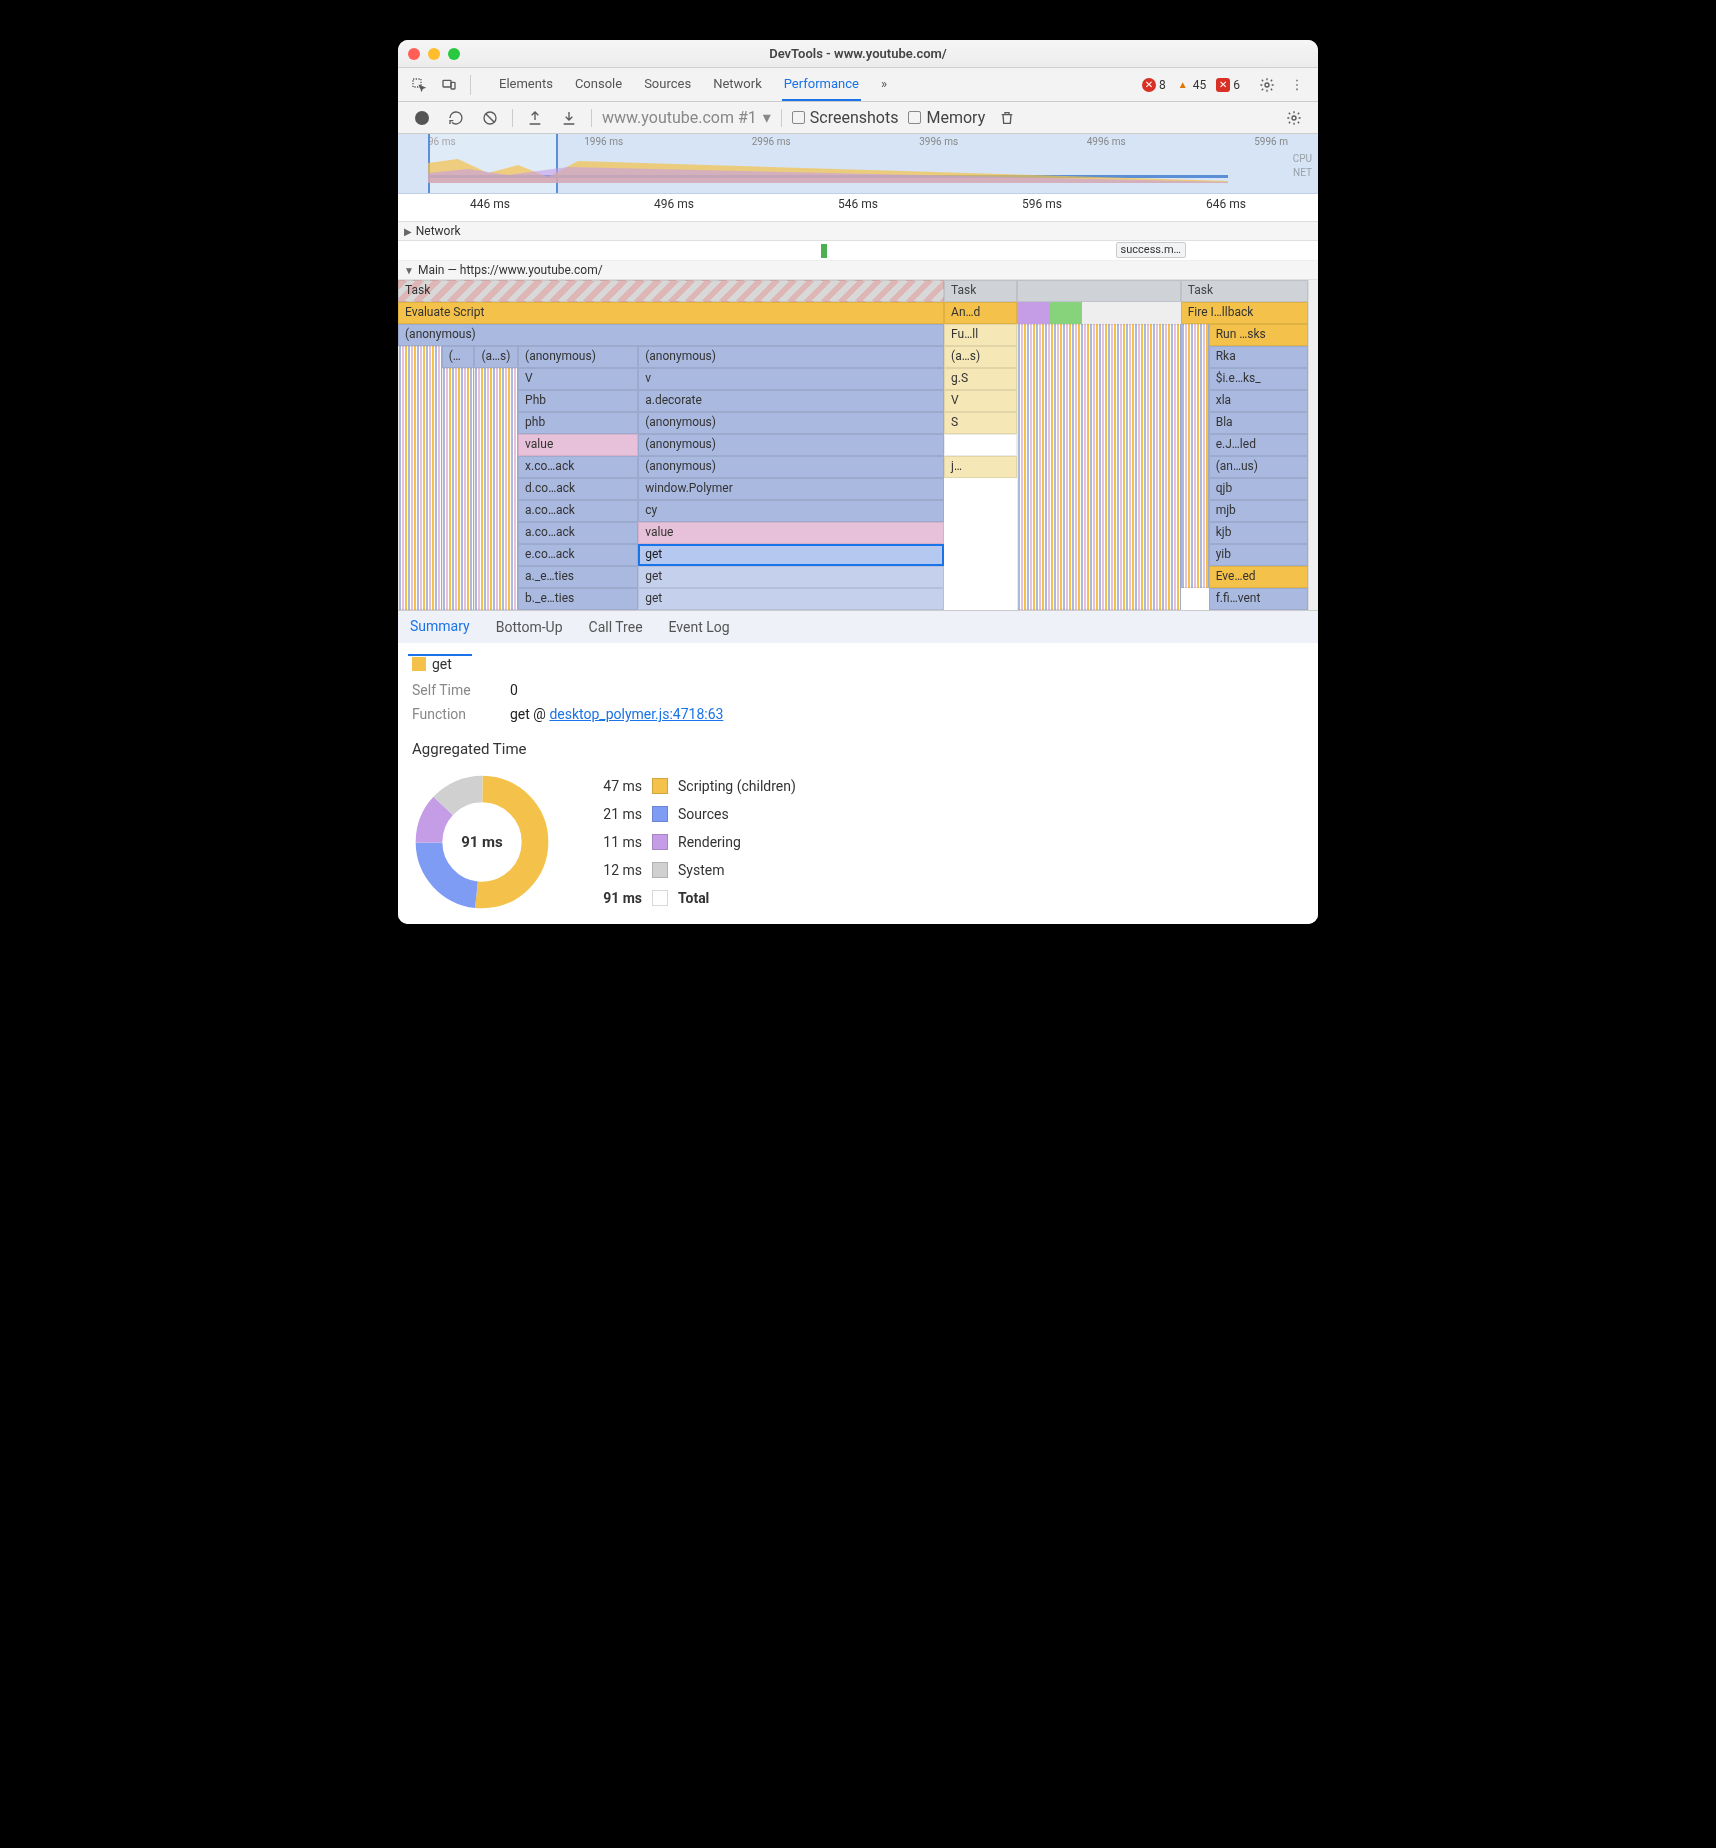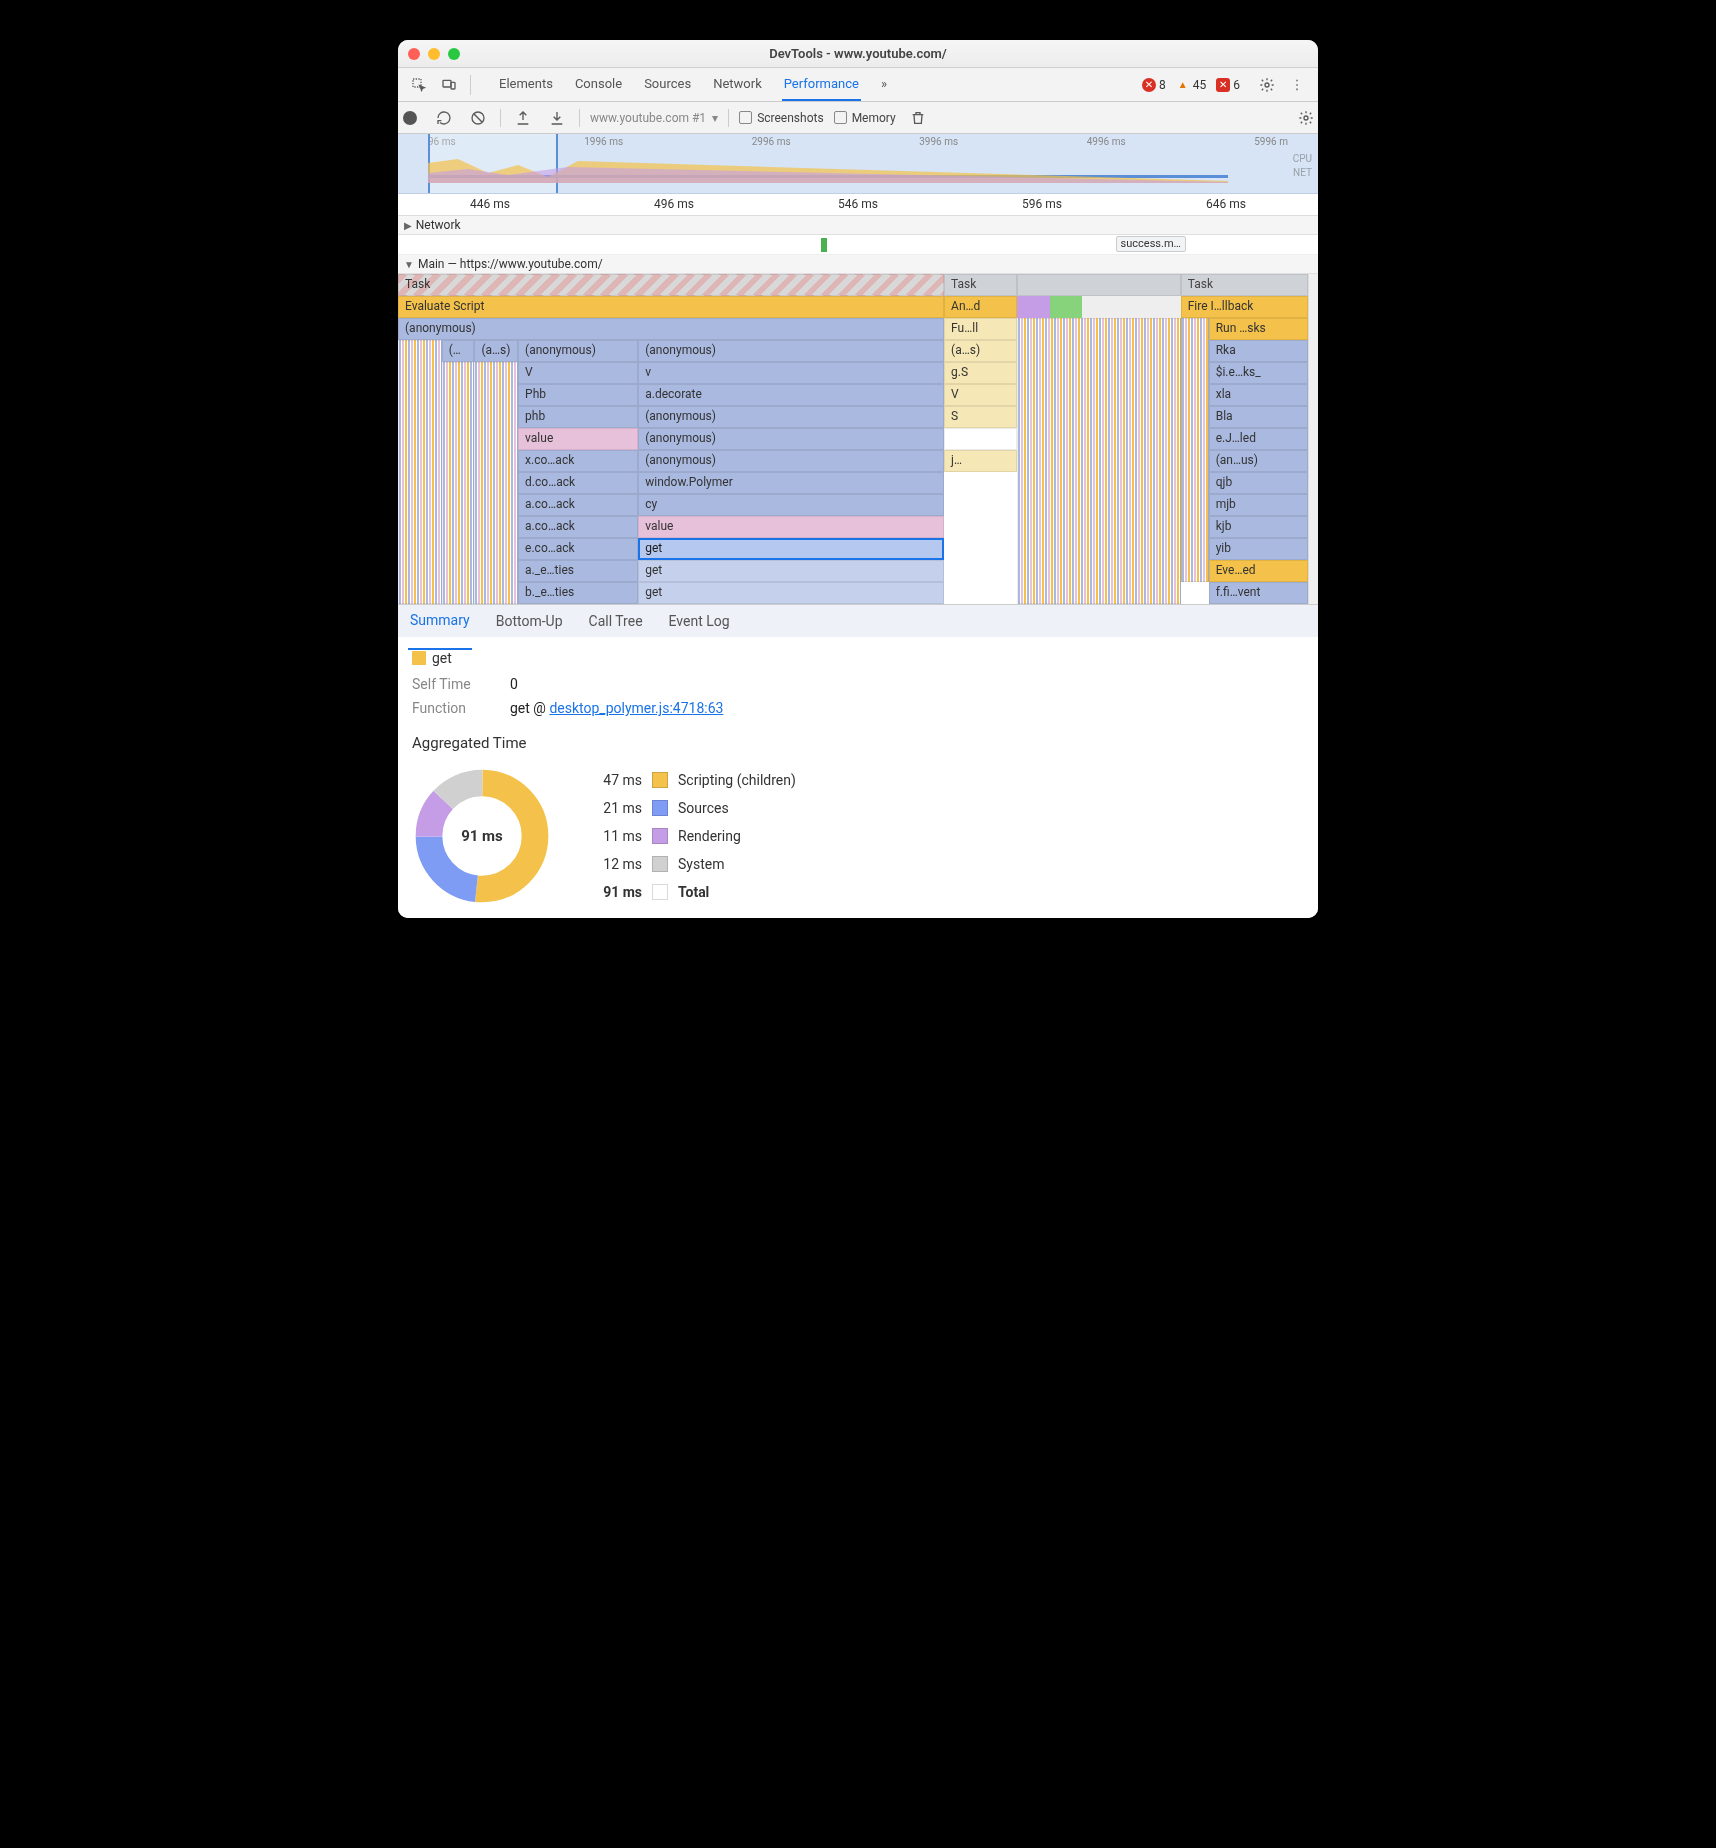--- a/index.html
+++ b/index.html
@@ -22,35 +22,35 @@
   .tab { color: #555; padding: 8px 2px; cursor: pointer; }
   .tab.active { color: #1a73e8; border-bottom: 2px solid #1a73e8; }
   .tabbar .spacer { flex: 1; }
   .badge { display: inline-flex; align-items: center; gap: 3px; margin-left: 6px; font-size: 12px; }
   .bico { width: 14px; height: 14px; border-radius: 3px; display: inline-flex; align-items: center; justify-content: center; font-size: 10px; color: #fff; }
   .bico.err { background: #d93025; border-radius: 50%; }
   .bico.warn { background: transparent; color: #e37400; }
   .bico.cerr { background: #d93025; }
   
   
-  .toolbar { height: 32px; background: #f3f3f3; display: flex; align-items: center; padding: 0 0; border-bottom: 1px solid #ccc; gap: 10px; font-size: 12px; color: #444; }
+  .toolbar { height: 32px; background: #f3f3f3; display: flex; align-items: center; padding: 0 12px; border-bottom: 1px solid #ccc; gap: 10px; font-size: 16px; color: #444; }
   .toolbar .icon-btn { width: 24px; height: 24px; display: flex; align-items: center; justify-content: center; color: #5a5a5a; }
   .record { width: 14px; height: 14px; border: 2px solid #555; border-radius: 50%; background: #555; }
   .dropdown { color: #888; display: flex; align-items: center; gap: 6px; }
   .chk { width: 13px; height: 13px; border: 1px solid #888; border-radius: 2px; }
   
   
   .overview { height: 60px; background: #d6e4f6; border-bottom: 1px solid #bfcfe5; position: relative; font-size: 10px; color: #888; }
   .overview .ticks { display: flex; position: absolute; top: 2px; left: 0; right: 0; justify-content: space-between; padding: 0 30px; }
   .overview .labels { position: absolute; right: 6px; top: 18px; font-size: 10px; color: #9aa0a6; text-align: right; line-height: 14px; }
   .overview .sel { position: absolute; left: 30px; top: 0; bottom: 0; width: 130px; border-left: 2px solid #5a8fd8; border-right: 2px solid #5a8fd8; background: rgba(255,255,255,.25); }
   .mini-shape { position:absolute; bottom:10px; left:30px; right:40px; height:28px; }
   
   
-  .ruler { height: 22px; background: #fff; border-bottom: 1px solid #ddd; display: flex; font-size: 12px; color: #333; }
+  .ruler { height: 28px; background: #fff; border-bottom: 1px solid #ddd; display: flex; font-size: 12px; color: #333; }
   .ruler span { flex: 1; text-align: center; padding-top: 3px; }
   
   
   .track-label { padding: 2px 6px; font-size: 12px; background: #f5f5f5; border-bottom: 1px solid #e0e0e0; display: flex; align-items: center; gap: 4px; }
   .track-label .tri { font-size: 10px; color: #666; }
   .network-track { height: 20px; background: #fff; border-bottom: 1px solid #eee; position: relative; }
   .net-bar { position: absolute; top: 3px; height: 14px; background: #4caf50; }
   .net-chip { position: absolute; top: 1px; height: 16px; background: #f1f3f4; border: 1px solid #ccc; font-size: 11px; padding: 0 4px; border-radius: 2px; }
   
   

